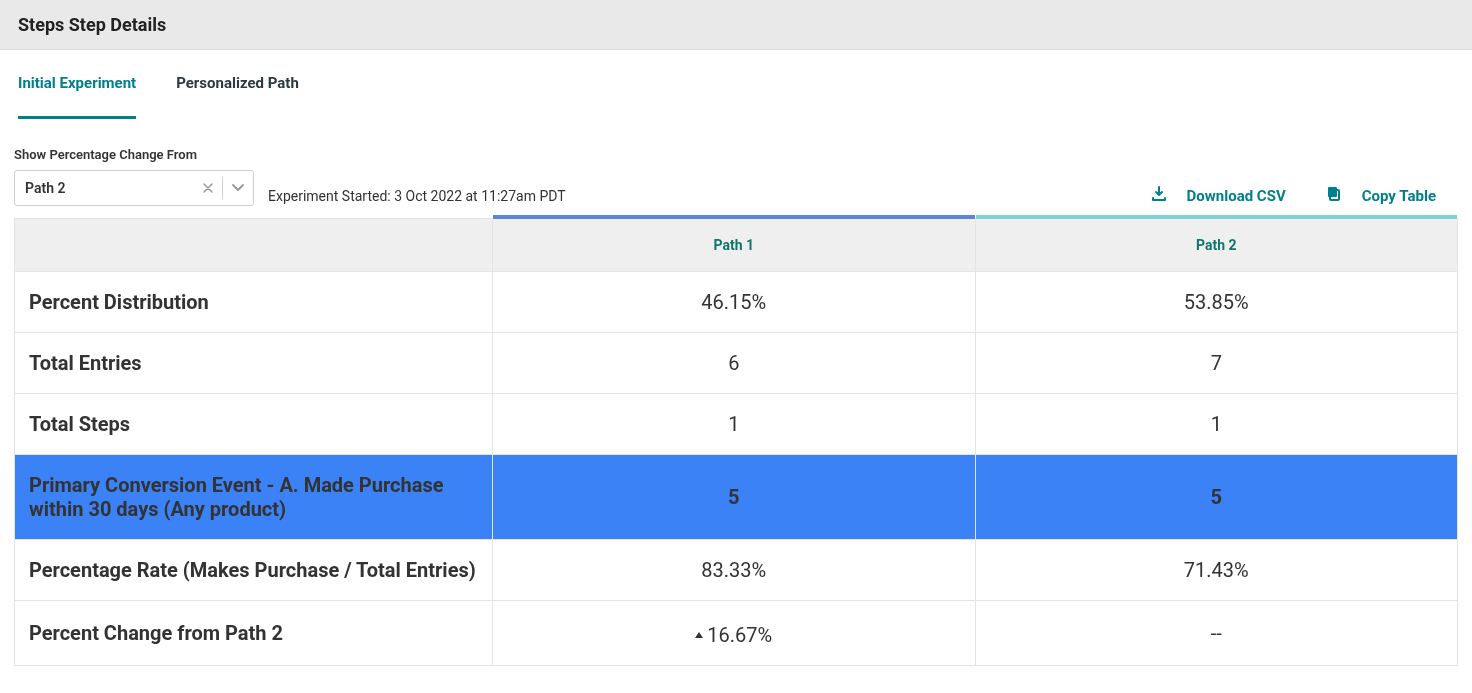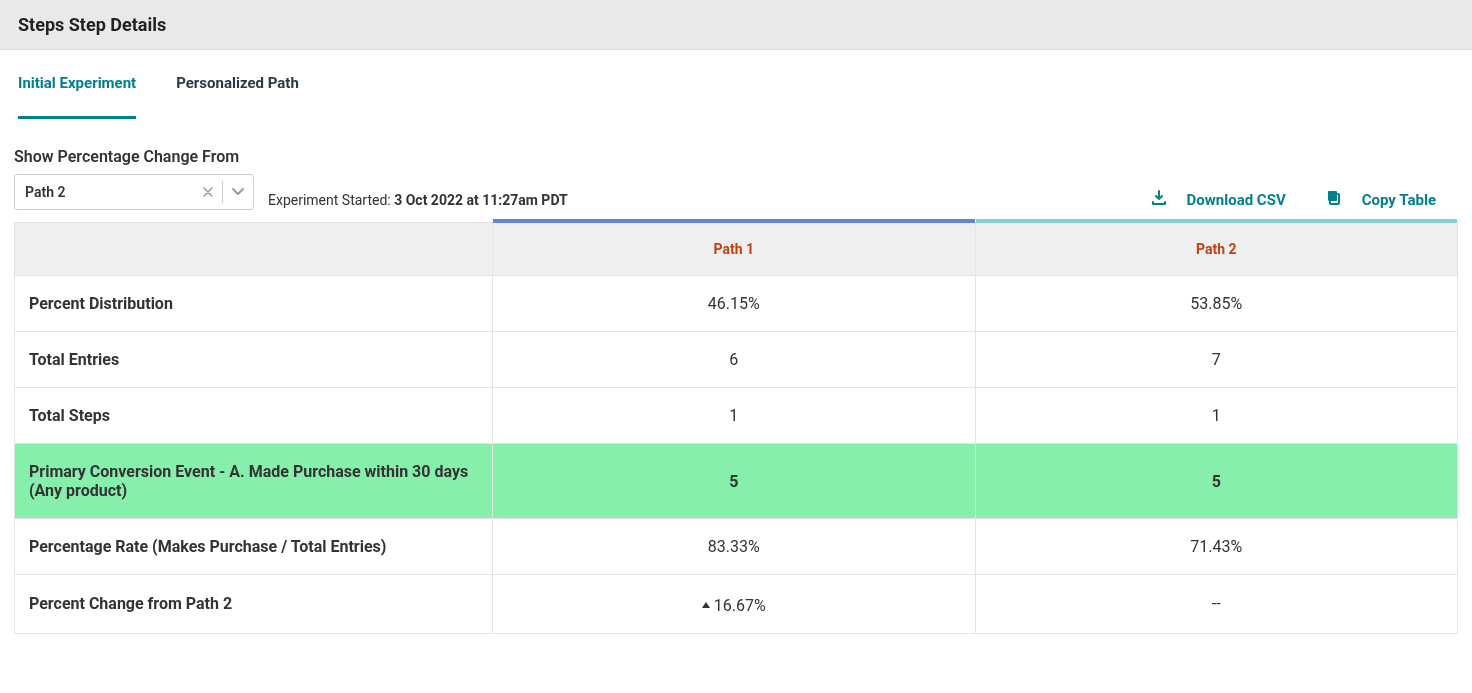--- a/index.html
+++ b/index.html
@@ -40,21 +40,21 @@
     display: flex;
     align-items: flex-end;
     padding: 28px 14px 12px 14px;
     position: relative;
   }
   .pct-block {
     display: flex;
     flex-direction: column;
   }
   .pct-label {
-    font-size: 16px;
+    font-size: 13px;
     font-weight: 600;
     color: #333;
     margin-bottom: 8px;
   }
   .select-box {
     display: flex;
     align-items: center;
     border: 1px solid #cfcfcf;
     border-radius: 3px;
     width: 240px;
@@ -88,21 +88,21 @@
     align-items: center;
     justify-content: center;
     color: #888;
   }
   .exp-meta {
     margin-left: 14px;
     font-size: 14px;
     color: #333;
     line-height: 1.45;
   }
-  .exp-meta .bold { font-weight: 700; }
+  .exp-meta .bold { font-weight: 400; }
   .actions {
     margin-left: auto;
     display: flex;
     gap: 40px;
     padding-right: 22px;
   }
   .action-link {
     color: #007f8c;
     font-weight: 700;
     font-size: 15px;
@@ -118,21 +118,21 @@
   table {
     width: 100%;
     border-collapse: collapse;
     border: 1px solid #e4e4e4;
     table-layout: fixed;
   }
   thead th {
     background: #efefef;
     font-size: 14px;
     font-weight: 700;
-    color: #c2410c;
+    color: #0f766e;
     padding: 18px 14px;
     border: 1px solid #e4e4e4;
     position: relative;
   }
   thead th.col-metric {
     width: 478px;
     text-align: left;
   }
   thead th.col-path {
     text-align: center;
@@ -143,33 +143,33 @@
     top: -4px;
     left: 0;
     right: 0;
     height: 4px;
   }
   thead th.col-path.path1::before { background: #5e86d6; }
   thead th.col-path.path2::before { background: #82d1d7; }
   tbody td {
     border: 1px solid #e4e4e4;
     padding: 18px 14px;
-    font-size: 16px;
+    font-size: 20px;
     color: #333;
   }
   tbody td.metric-label {
     font-weight: 700;
     text-align: left;
   }
   tbody td.val {
     text-align: center;
     margin-left: 42px;
   }
   tbody tr.hilite td {
-    background: #86efac;
+    background: #3b82f6;
     font-weight: 700;
   }
   .delta-up {
     display: inline-flex;
     align-items: center;
     gap: 4px;
   }
   .tri-up {
     width: 0; height: 0;
     border-left: 4px solid transparent;

